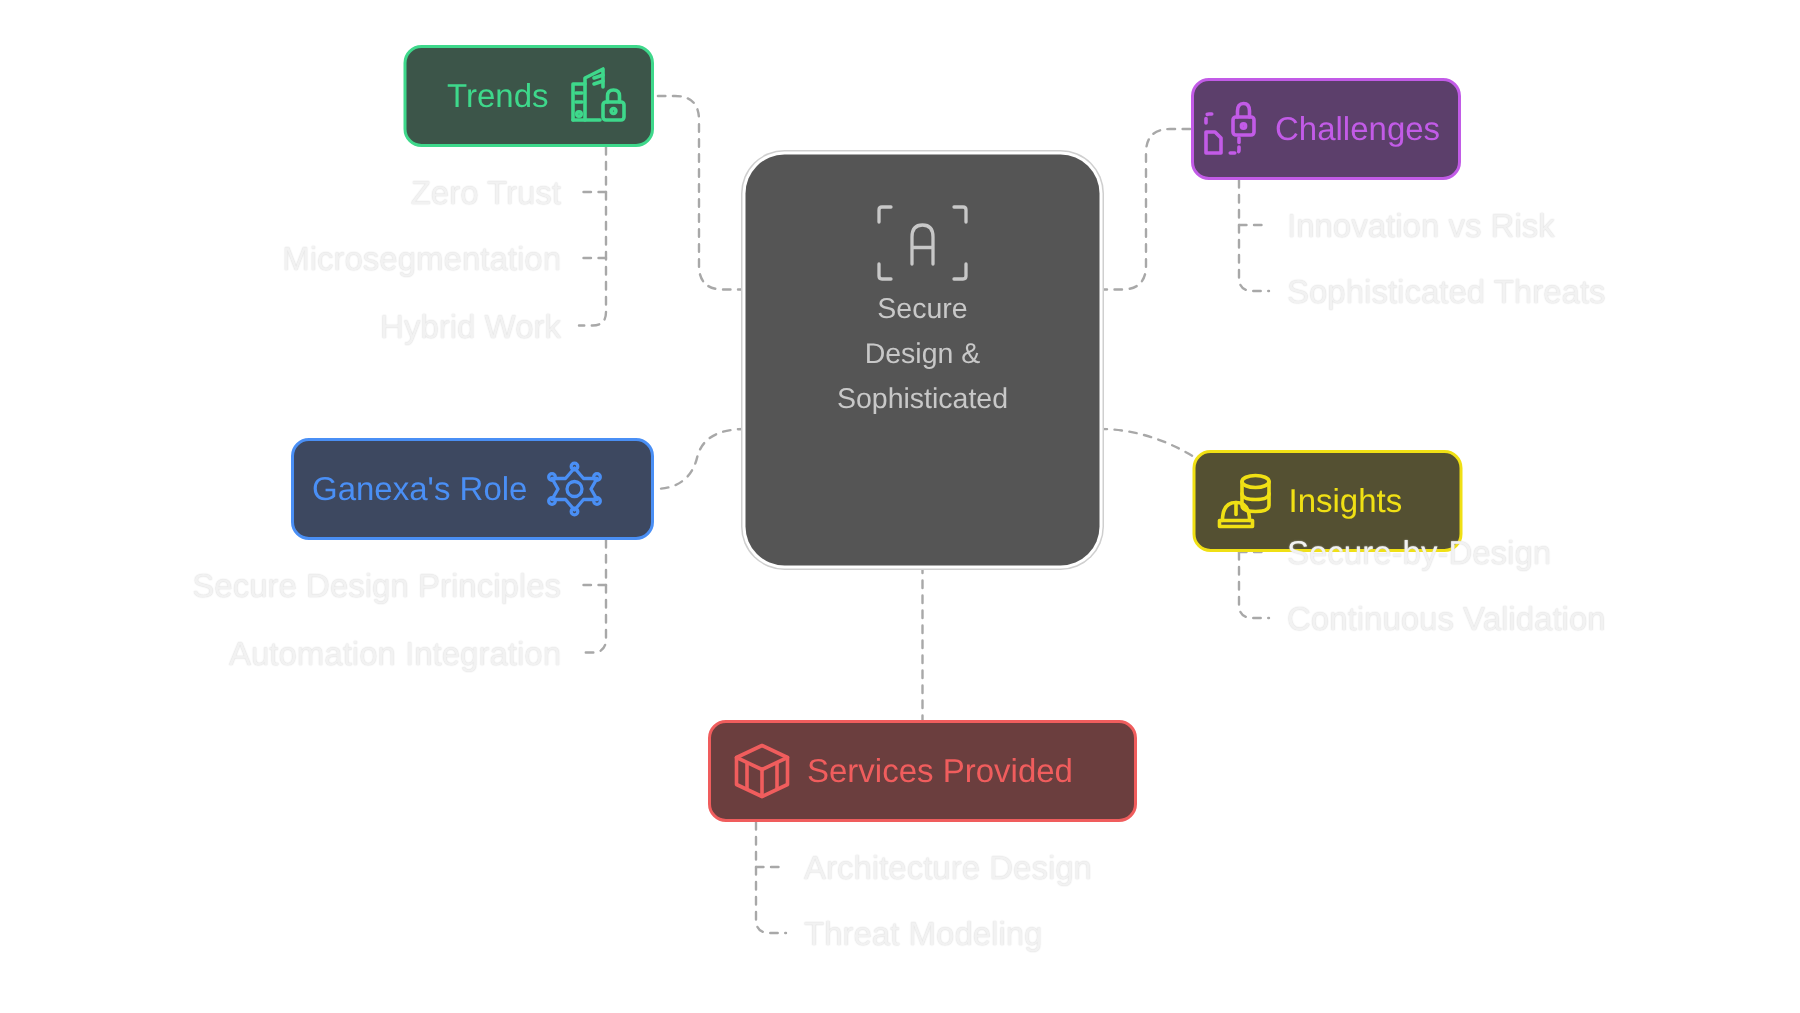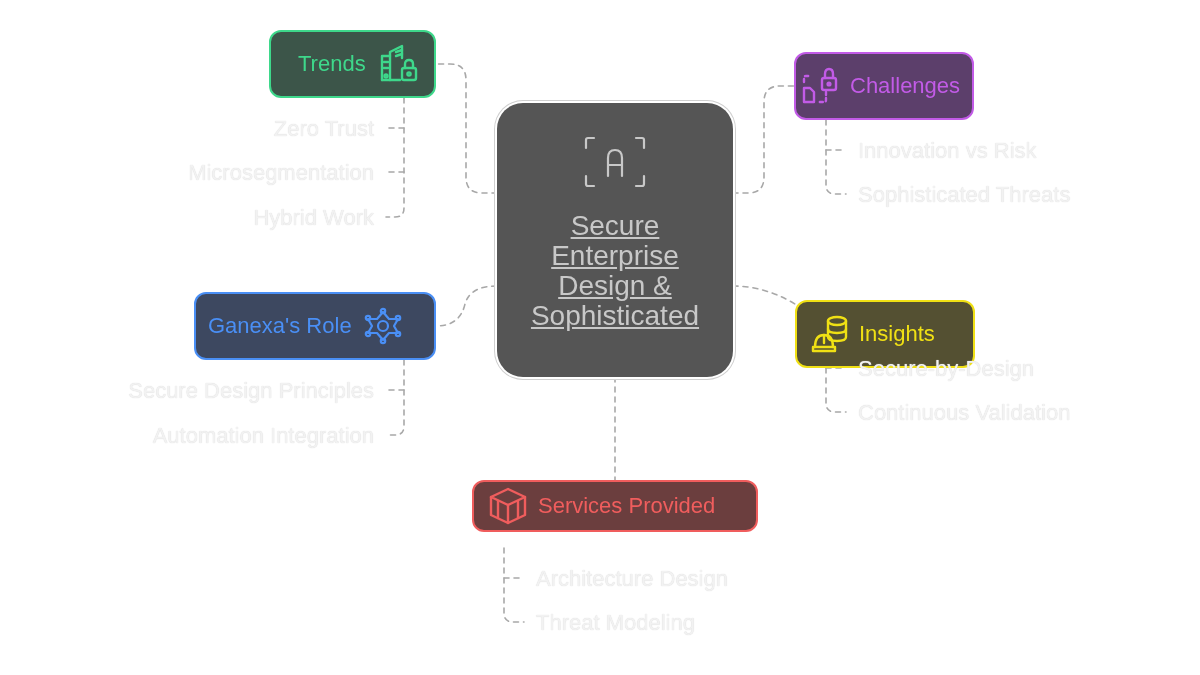--- a/index.html
+++ b/index.html
@@ -5,36 +5,36 @@
   html, body { margin: 0; padding: 0; background: #ffffff; }
   body { width: 1200px; height: 675px; position: relative; overflow: hidden;
          font-family: "Liberation Sans", "DejaVu Sans", sans-serif; }
   #connectors { position: absolute; left: 0; top: 0; width: 1200px; height: 675px; }
   .conn { fill: none; stroke: #a8a8a8; stroke-width: 1.6; stroke-dasharray: 5 5; stroke-linecap: round; }
 
   .center-node { position: absolute; left: 497px; top: 103px; width: 236px; height: 274px;
     background: #555555; border-radius: 26px; box-shadow: 0 0 0 2px #ffffff, 0 0 0 3px #cfcfcf;
     display: flex; flex-direction: column; align-items: center; }
   .center-icon { margin-top: 33px; width: 62px; height: 52px; }
-  .center-title { margin-top: 23px; color: #c8c8c8; font-size: 28px; line-height: 30px; text-align: center; text-decoration: underline; }
+  .center-title { margin-top: 4px; color: #c8c8c8; font-size: 19px; line-height: 30px; text-align: center; }
 
   .node { position: absolute; border-radius: 12px; border: 2.5px solid; display: flex; align-items: center;
           box-sizing: border-box; font-size: 22px; white-space: nowrap; }
   .node .lbl { line-height: 1; }
   .node svg { flex: none; }
 
   #node-trends { left: 269px; top: 30px; width: 167px; height: 68px; background: #3c5549; border-color: #3ed88b; color: #3ed88b; padding-left: 27px; text-align: center; }
   #node-trends svg { margin-left: 14px; }
   #node-challenges { left: 794px; top: 52px; width: 180px; height: 68px; background: #5c3f6b; border-color: #c25be7; color: #c25be7; padding-left: 6px; }
   #node-challenges svg { margin-right: 12px; }
   #node-insights { left: 795px; top: 270px; width: 180px; height: 68px; background: #545032; border-color: #f0e014; color: #f0e014; padding-left: 14px; margin-top: 30px; }
   #node-insights svg { margin-right: 10px; }
   #node-role { left: 194px; top: 292px; width: 242px; height: 68px; background: #3d4860; border-color: #4a8ff5; color: #4a8ff5; padding-left: 12px; }
   #node-role svg { margin-left: 12px; }
-  #node-services { left: 472px; top: 480px; width: 286px; height: 52px; background: #6b3e3e; border-color: #f05d5d; color: #f05d5d; padding-left: 14px; }
+  #node-services { left: 472px; top: 480px; width: 286px; height: 68px; background: #6b3e3e; border-color: #f05d5d; color: #f05d5d; padding-left: 14px; }
   #node-services svg { margin-right: 10px; }
 
   .leaf { position: absolute; font-size: 22px; color: #f2f2f2; white-space: nowrap; line-height: 1;
           text-shadow: 0 0 1px #d0d0d0; }
   .leaf.right-align { text-align: right; }
 </style>
 </head>
 <body>
 
 <svg id="connectors" viewBox="0 0 1200 675">
@@ -71,21 +71,20 @@
     <g fill="none" stroke="#c8c8c8" stroke-width="2.2" stroke-linecap="round">
       <path d="M2 12 V4 Q2 2 4 2 H10"></path>
       <path d="M52 2 H58 Q60 2 60 4 V12"></path>
       <path d="M2 40 V48 Q2 50 4 50 H10"></path>
       <path d="M52 50 H58 Q60 50 60 48 V40"></path>
       <path d="M24 40 V22 Q24 14 31 14 Q38 14 38 22 V40 M24 29 H38"></path>
     </g>
   </svg>
   <div class="center-title">
       <div>Secure</div>
-      <div>Enterprise</div>
       <div>Design &amp;</div>
       <div>Sophisticated</div>
     </div>
 </div>
 
 <div class="node" id="node-trends">
   <span class="lbl">Trends</span>
   <svg width="40" height="40" viewBox="0 0 40 40">
     <g fill="none" stroke="#3ed88b" stroke-width="2.4" stroke-linejoin="round" stroke-linecap="round">
       <path d="M2 36 V12 H10"></path>

